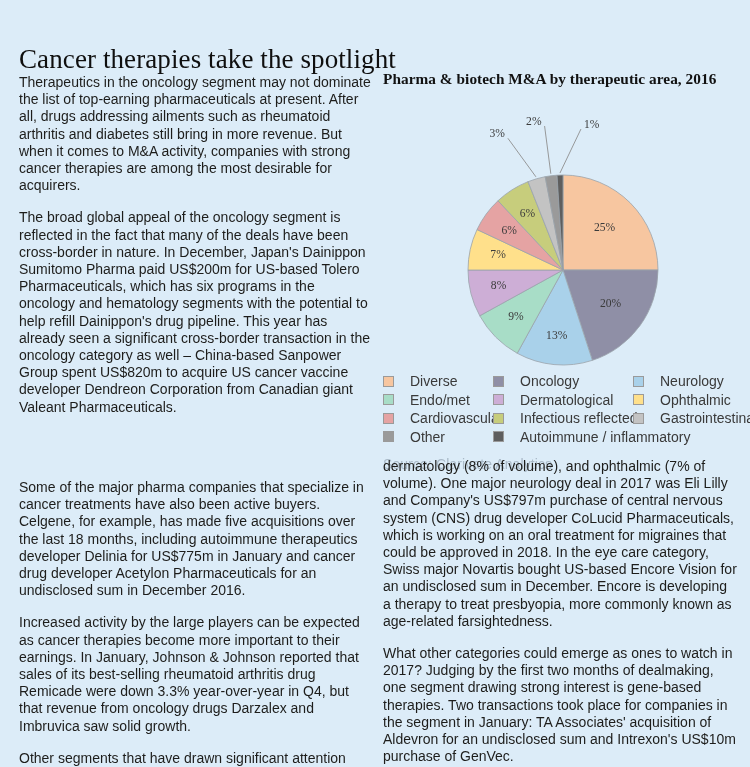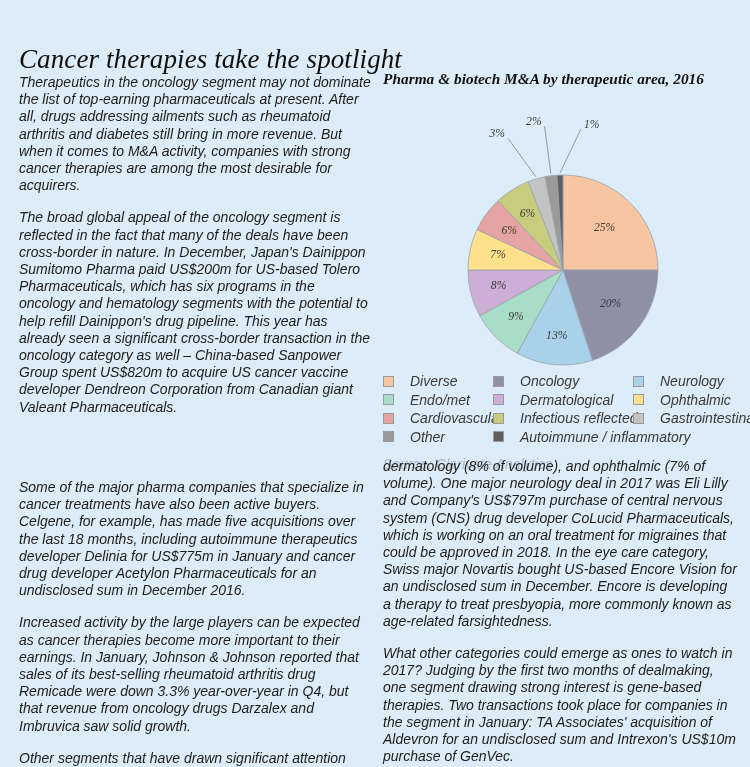--- a/index.html
+++ b/index.html
@@ -14,21 +14,20 @@
     color: #1d1d1b;
     overflow: hidden;
     position: relative;
   }
   .page {
     position: relative;
     width: 730px;
     height: 767px;
     box-sizing: border-box;
     padding: 0;
-    font-style: italic;
   }
   .headline {
     font-family: "Liberation Serif", serif;
     font-size: 27px;
     font-weight: 400;
     color: #0f0f0f;
     position: absolute;
     left: 19px;
     top: 26px;
     letter-spacing: 0.1px;

